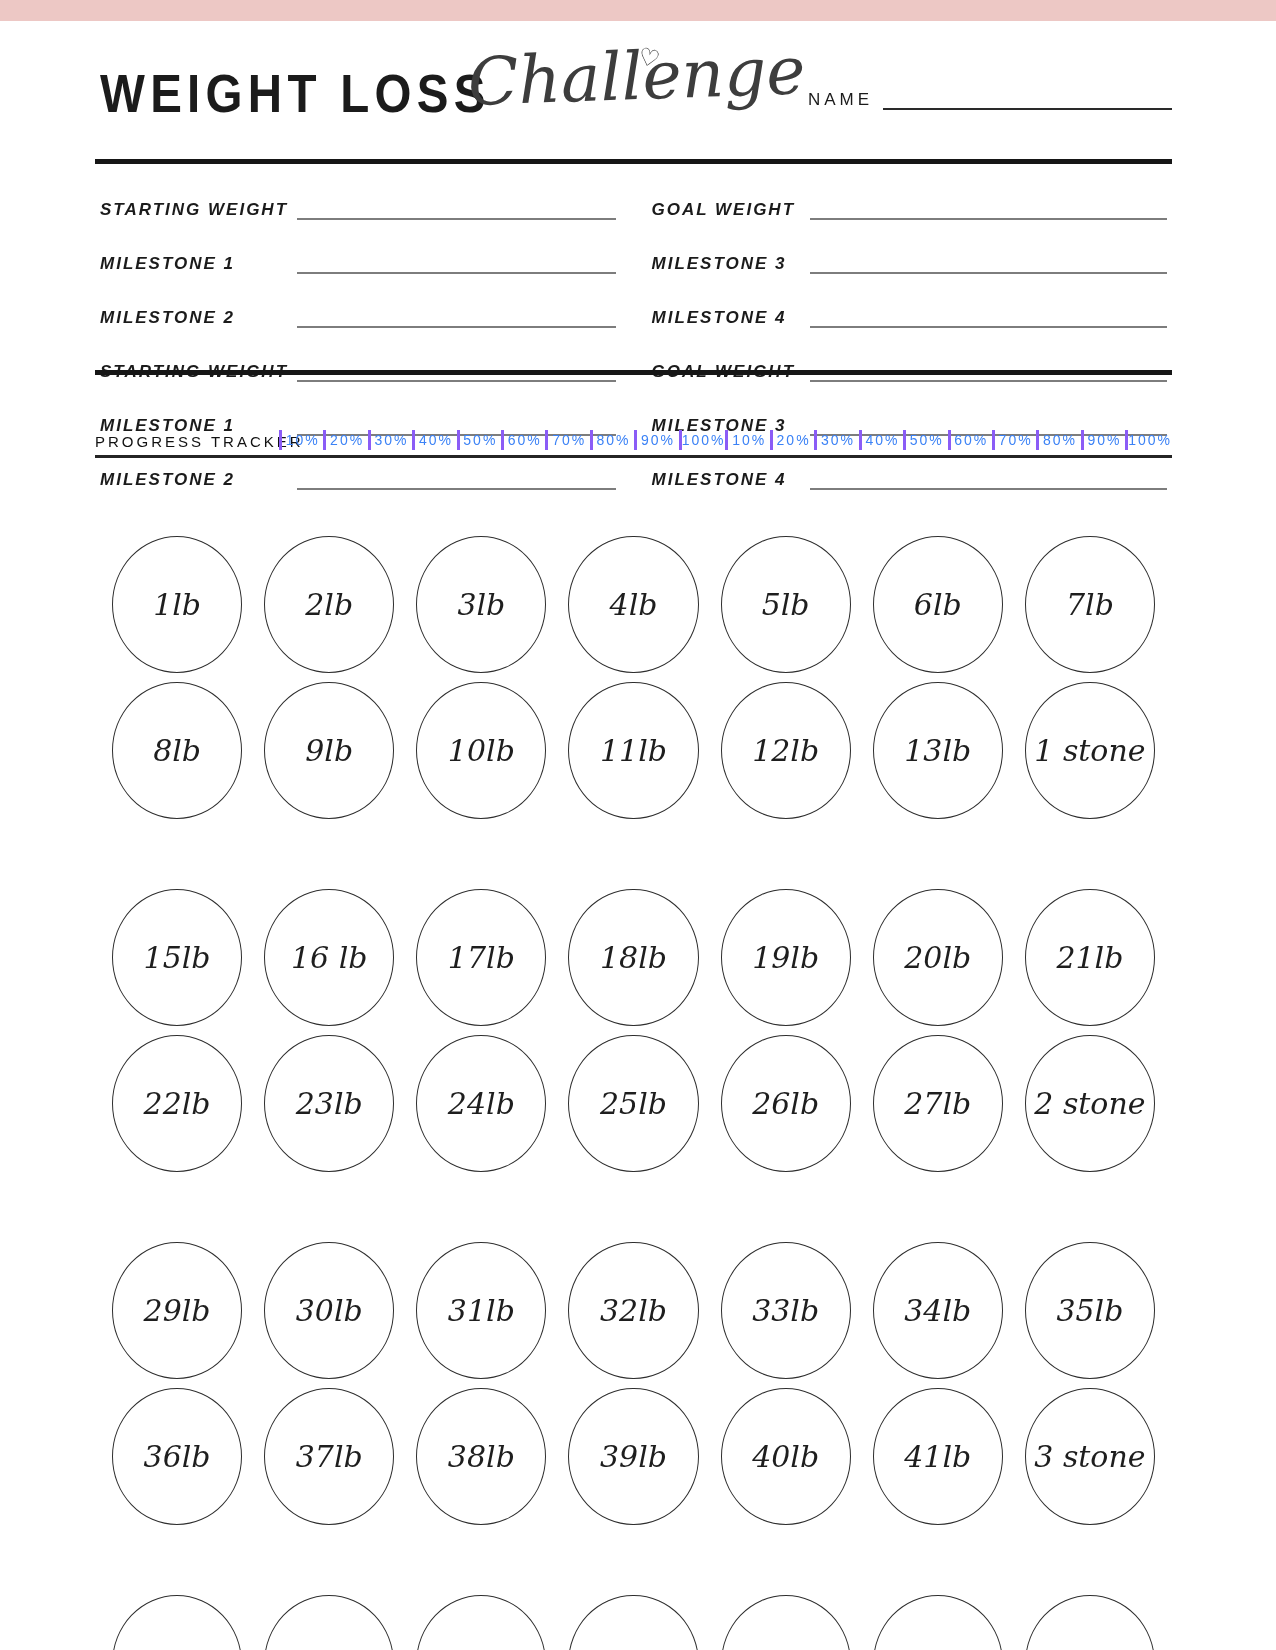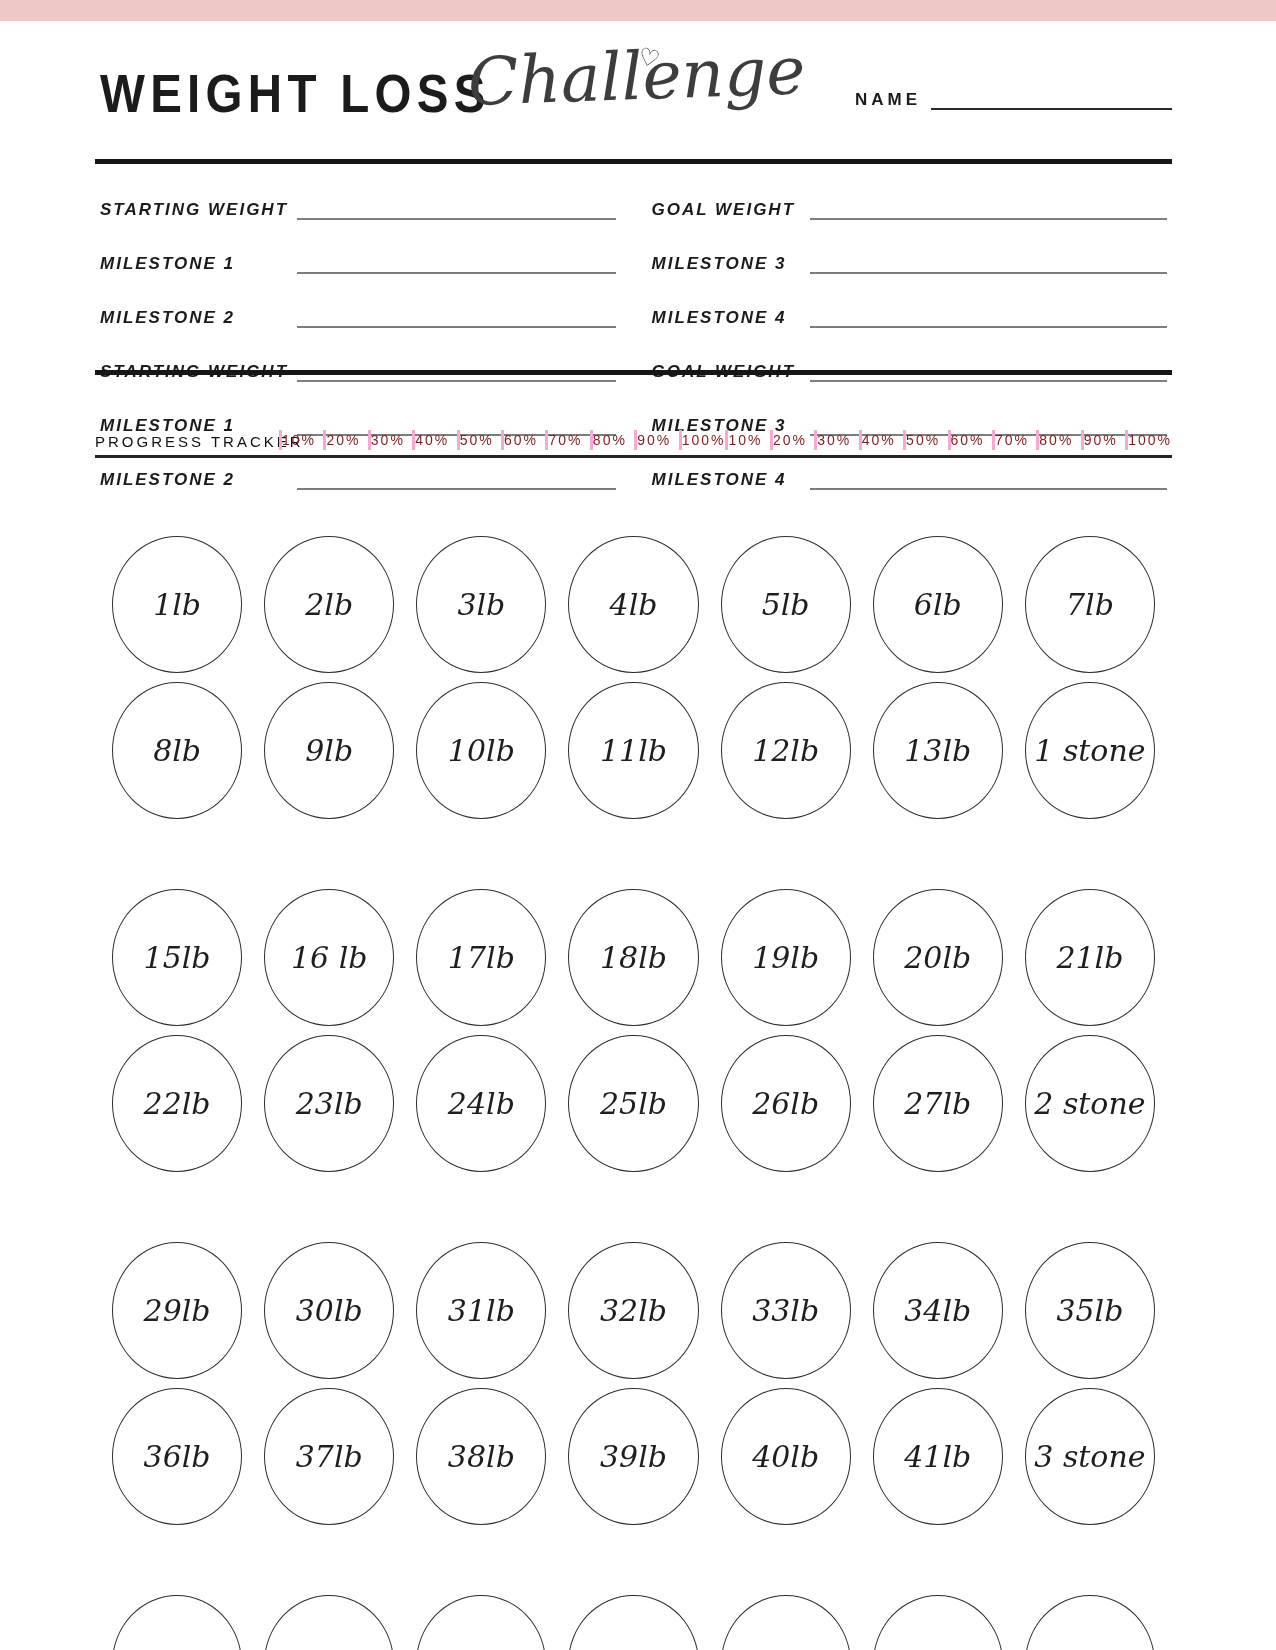--- a/index.html
+++ b/index.html
@@ -54,25 +54,24 @@
     transform: rotate(14deg);
   }
   .name-field {
     position: absolute;
     left: 808px; right: 104px; top: 90px;
     display: flex;
     align-items: flex-end;
   }
   .name-label {
     font-size: 17px;
-    font-weight: 700;
+    font-weight: 400;
     letter-spacing: 4px;
     line-height: 1.2;
     white-space: nowrap;
-    margin-left: 47px;
   }
   .name-line {
     flex: 1;
     margin-left: 10px;
     border-bottom: 2px solid #2a2a2a;
     height: 18px;
   }
 
   .divider {
     position: absolute;
@@ -130,25 +129,25 @@
     letter-spacing: 3px;
     color: #111;
     white-space: nowrap;
   }
   .progress-steps {
     flex: 1;
     display: flex;
   }
   .progress-step {
     flex: 1;
-    text-align: left;
-    border-left: 3px solid #f9a8d4;
+    text-align: center;
+    border-left: 3px solid #8b5cf6;
     font-size: 14px;
     letter-spacing: 2px;
-    color: #7f1d1d;
+    color: #3b82f6;
     line-height: 20px;
   }
 
   
   .tracker {
     position: absolute;
     left: 112px; top: 536px;
     width: 1043px;
   }
   .tracker-group { margin-bottom: 70px; }

